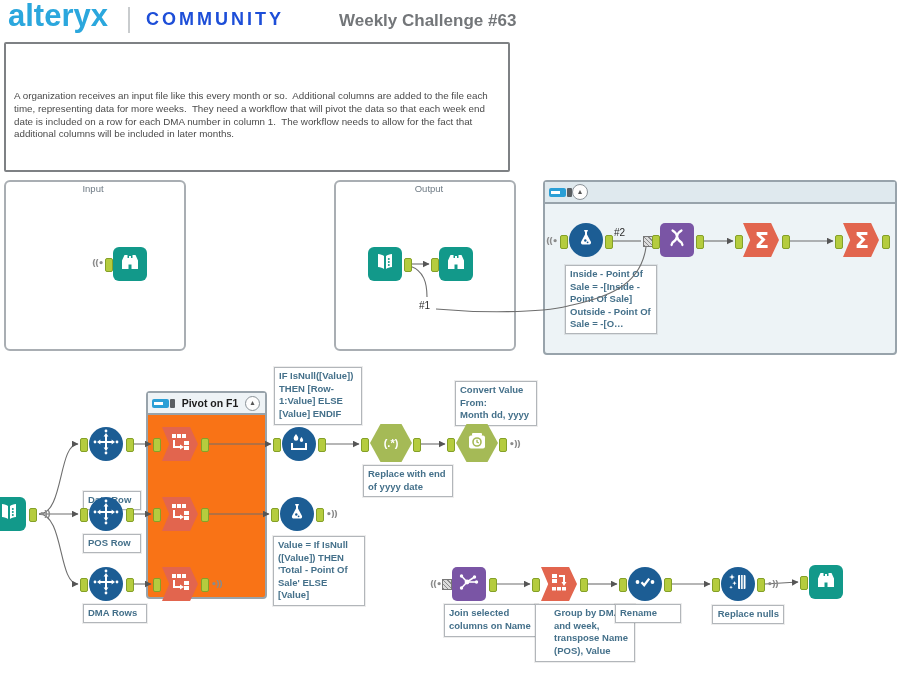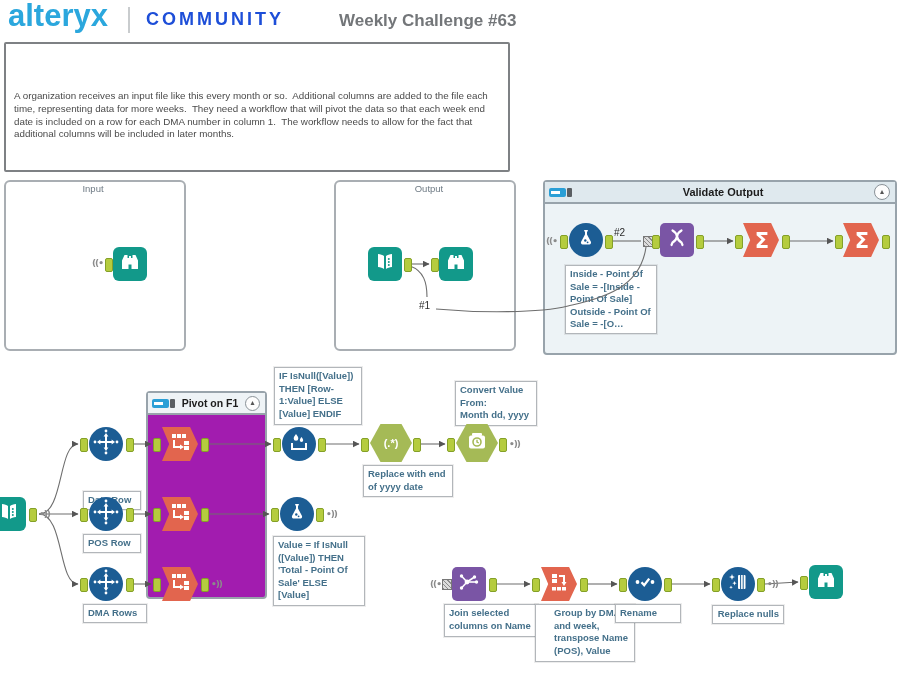--- a/index.html
+++ b/index.html
@@ -95,21 +95,20 @@
   </span>
 </div>
 <div class="wire-label" style="left:419px;top:300px;">#1</div>
 
 <div class="tcont" style="left:543px;top:180px;width:350px;height:171px;background:#edf3f6;">
   <div class="tcont-header" style="background:#dfe9ee;">
     <span class="cont-icon">
         <span class="blue"></span>
         <span class="dark"></span>
       </span>
-    <span class="tcont-title">Validate Output</span>
     <span class="collapse-btn">
         <span>▴</span>
       </span>
   </div>
 </div>
 <span class="wl" style="left:546px;top:236px;">((•</span>
 <span class="anchor" style="left:560px;top:235px;"></span>
 <div class="tool circ" style="left:569px;top:223px;background:#1C5D94;">
   <span>
     <svg width="24" height="24" viewBox="0 0 24 24">
@@ -145,21 +144,21 @@
     <text x="19" y="25" text-anchor="middle" font-size="21" font-weight="bold" fill="#fff" font-family="DejaVu Sans, sans-serif">Σ</text>
   </svg>
 </div>
 <span class="anchor" style="left:882px;top:235px;"></span>
 <div class="annbox" style="left:565px;top:265px;width:82px;height:63px;">Inside - Point Of
 Sale = -[Inside -
 Point Of Sale]
 Outside - Point Of
 Sale = -[O…</div>
 
-<div class="tcont" style="left:146px;top:391px;width:117px;height:204px;background:#a21caf;">
+<div class="tcont" style="left:146px;top:391px;width:117px;height:204px;background:#f97316;">
   <div class="tcont-header" style="background:#eef3f6;">
     <span class="cont-icon">
         <span class="blue"></span>
         <span class="dark"></span>
       </span>
     <span class="tcont-title" style="font-size:10.5px;">Pivot on F1</span>
     <span class="collapse-btn" style="width:13px;height:13px;">
         <span>▴</span>
       </span>
   </div>

